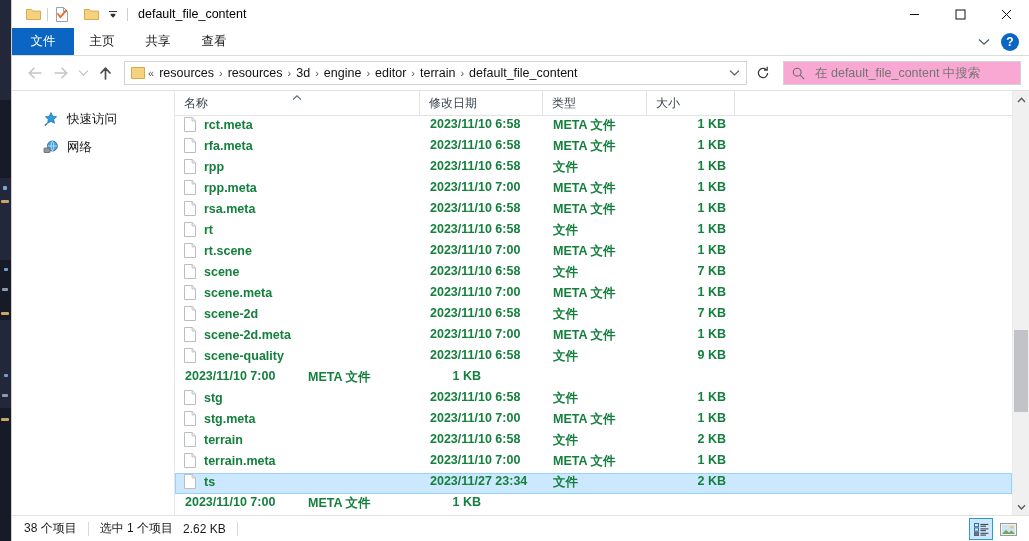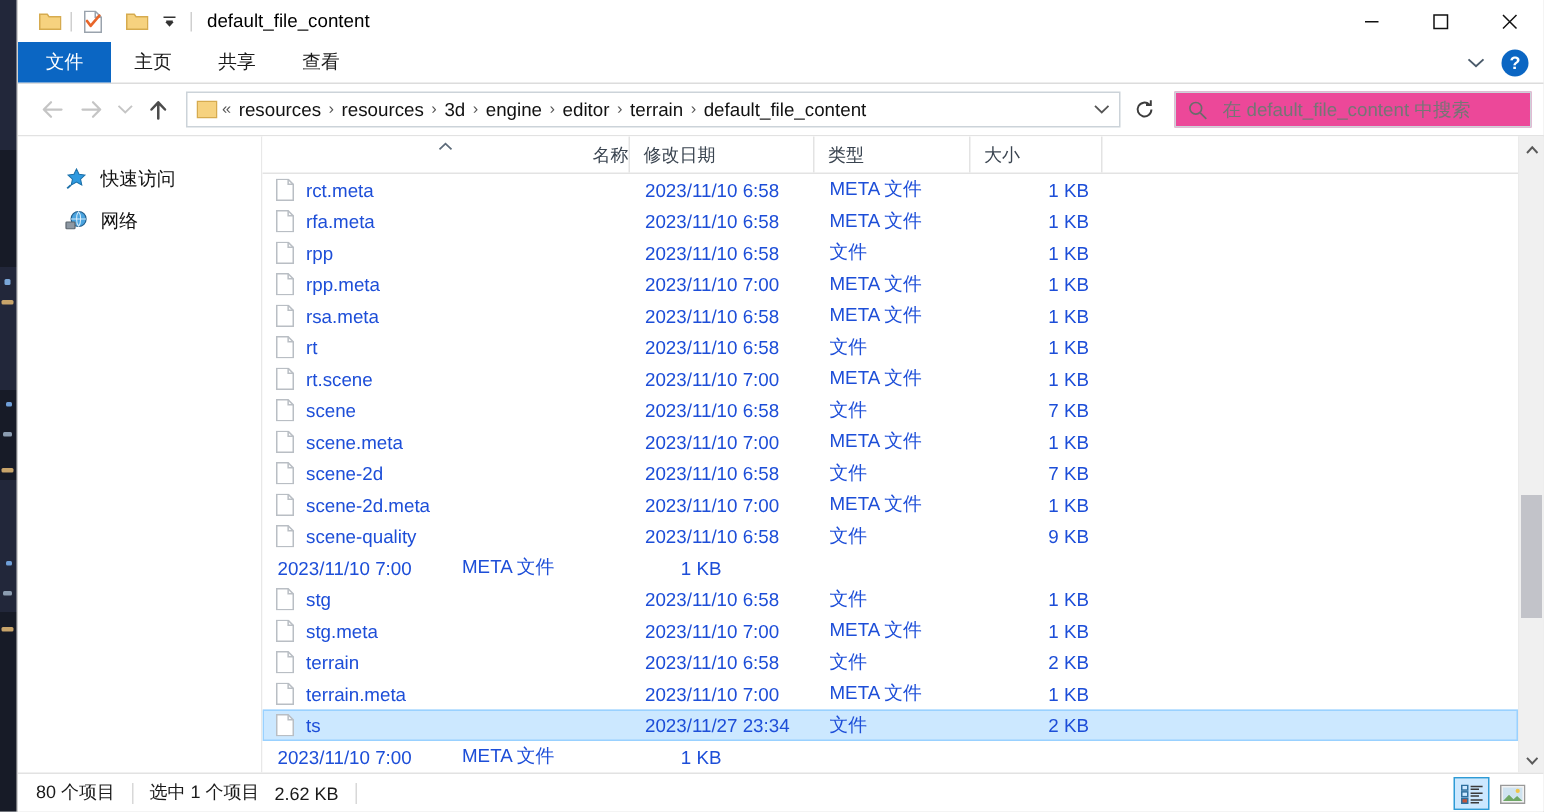--- a/index.html
+++ b/index.html
@@ -125,21 +125,21 @@
   .crumb-chevdown {
     width: 20px; height: 22px; display: flex;
     align-items: center; justify-content: center; flex: 0 0 20px;
   }
   #refreshbtn {
     width: 28px; height: 24px; margin-left: 2px;
     display: flex; align-items: center; justify-content: center;
   }
   #searchbox {
     flex: 0 0 238px; height: 24px; margin-left: 6px;
-    border: 1px solid #ccd3d9; background: #ec4899;
+    border: 1px solid #ccd3d9; background: #f9a8d4;
     display: flex; align-items: center; padding-left: 8px; gap: 8px;
   }
   #search-input {
     border: none; outline: none; background: transparent;
     font-family: inherit; font-size: 12.5px; color: #3a3a3a;
     flex: 1 1 auto; width: 100%;
   }
 
   
   #body {
@@ -172,34 +172,35 @@
     display: flex; align-items: stretch;
     border-bottom: 1px solid #e3e3e3;
     background: #fff;
   }
   .col {
     display: flex; align-items: center;
     font-size: 12px; color: #3a4450;
     border-right: 1px solid #e3e3e3;
     padding-left: 9px; position: relative;
   }
-  .col.name { flex: 0 0 245px; justify-content: flex-end; }
+  .col.name { flex: 0 0 245px; }
   .col.date { flex: 0 0 123px; text-align: center; }
   .col.type { flex: 0 0 104px; }
   .col.size { flex: 0 0 88px; }
   .sort-caret {
     position: absolute; left: 50%; top: -1px; transform: translateX(-50%);
   }
   #rows {
     flex: 1 1 auto; overflow: hidden; position: relative;
   }
   .row {
-    height: 21px; display: flex; align-items: center;
-    font-size: 12.5px; color: #1d4ed8;
+    height: 21px; display: flex; align-items: flex-start;
+    font-size: 12.5px; color: #15803d;
     border: 1px solid transparent;
+    font-weight: bold;
   }
   .row.selected { background: #cce8ff; border-color: #99d1ff; }
   .cell { display: flex; align-items: center; overflow: hidden; white-space: nowrap; }
   .cell.name { flex: 0 0 245px; padding-left: 8px; gap: 8px; }
   .cell.date { flex: 0 0 123px; padding-left: 9px; }
   .cell.type { flex: 0 0 104px; padding-left: 9px; }
   .cell.size { flex: 0 0 88px; justify-content: flex-end; padding-right: 10px; }
   .file-icon { flex: 0 0 12px; width: 12px; height: 15px; }
 
   
@@ -701,21 +702,21 @@
       </div>
       <div class="sb-arrow">
         <svg width="9" height="6" viewBox="0 0 9 6">
             <path d="M1 1.2L4.5 5 8 1.2" fill="none" stroke="#5a5a5a" stroke-width="1.3"></path>
           </svg>
       </div>
     </div>
   </div>
 
   <div id="statusbar">
-    <span class="status-text">80 个项目</span>
+    <span class="status-text">38 个项目</span>
     <span class="status-sep"></span>
     <span class="status-text">选中 1 个项目</span>
     <span class="status-text" style="margin-left:10px;">2.62 KB</span>
     <span class="status-sep"></span>
     <div id="viewbtns">
       <div class="viewbtn active">
         <svg width="15" height="13" viewBox="0 0 15 13">
           <rect x="0.5" y="0.5" width="4" height="3.2" fill="none" stroke="#2e6f9e" stroke-width="1"></rect>
           <rect x="0.5" y="4.9" width="4" height="3.2" fill="none" stroke="#2e6f9e" stroke-width="1"></rect>
           <rect x="0.5" y="9.3" width="4" height="3.2" fill="#c2553c" stroke="#2e6f9e" stroke-width="1"></rect>

